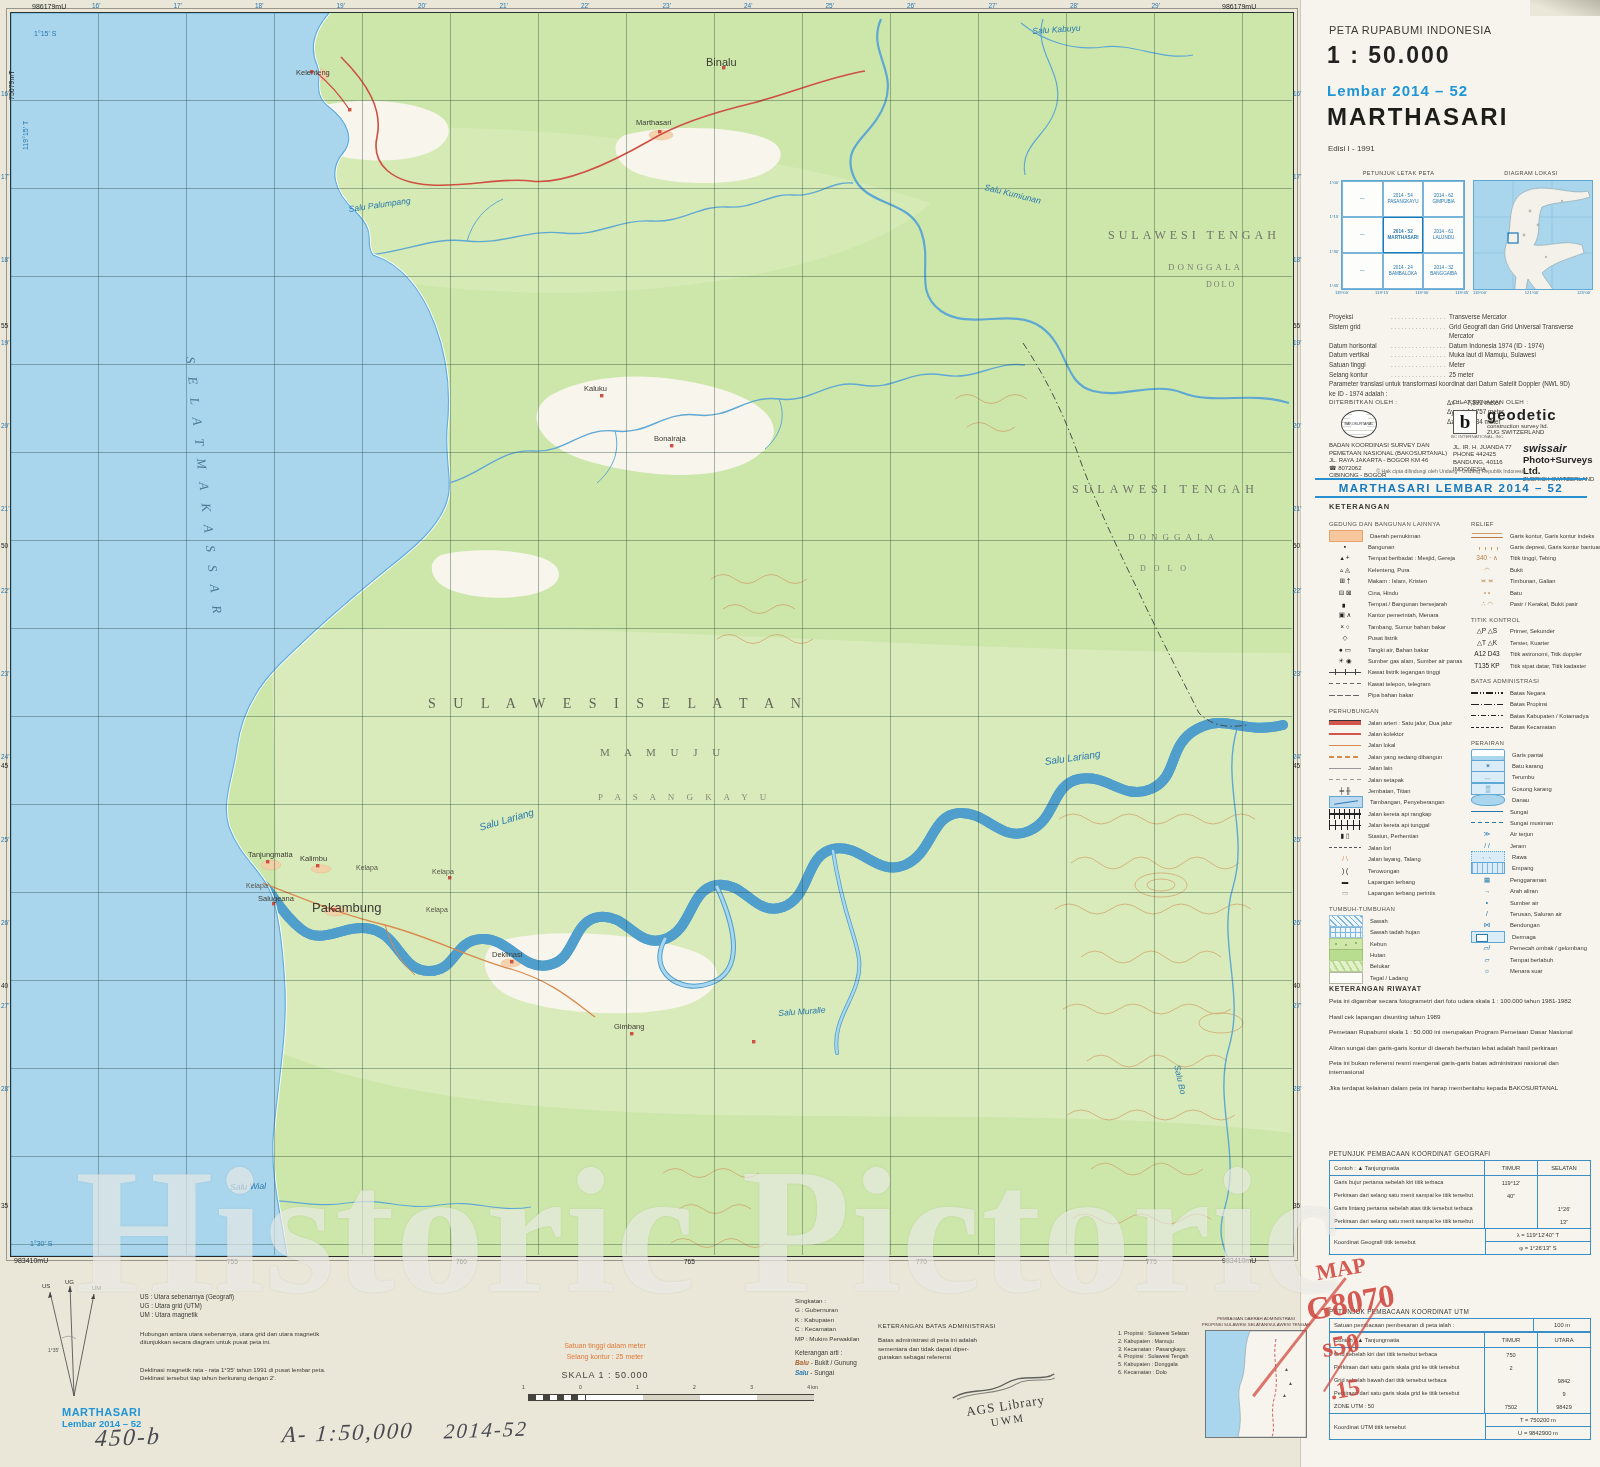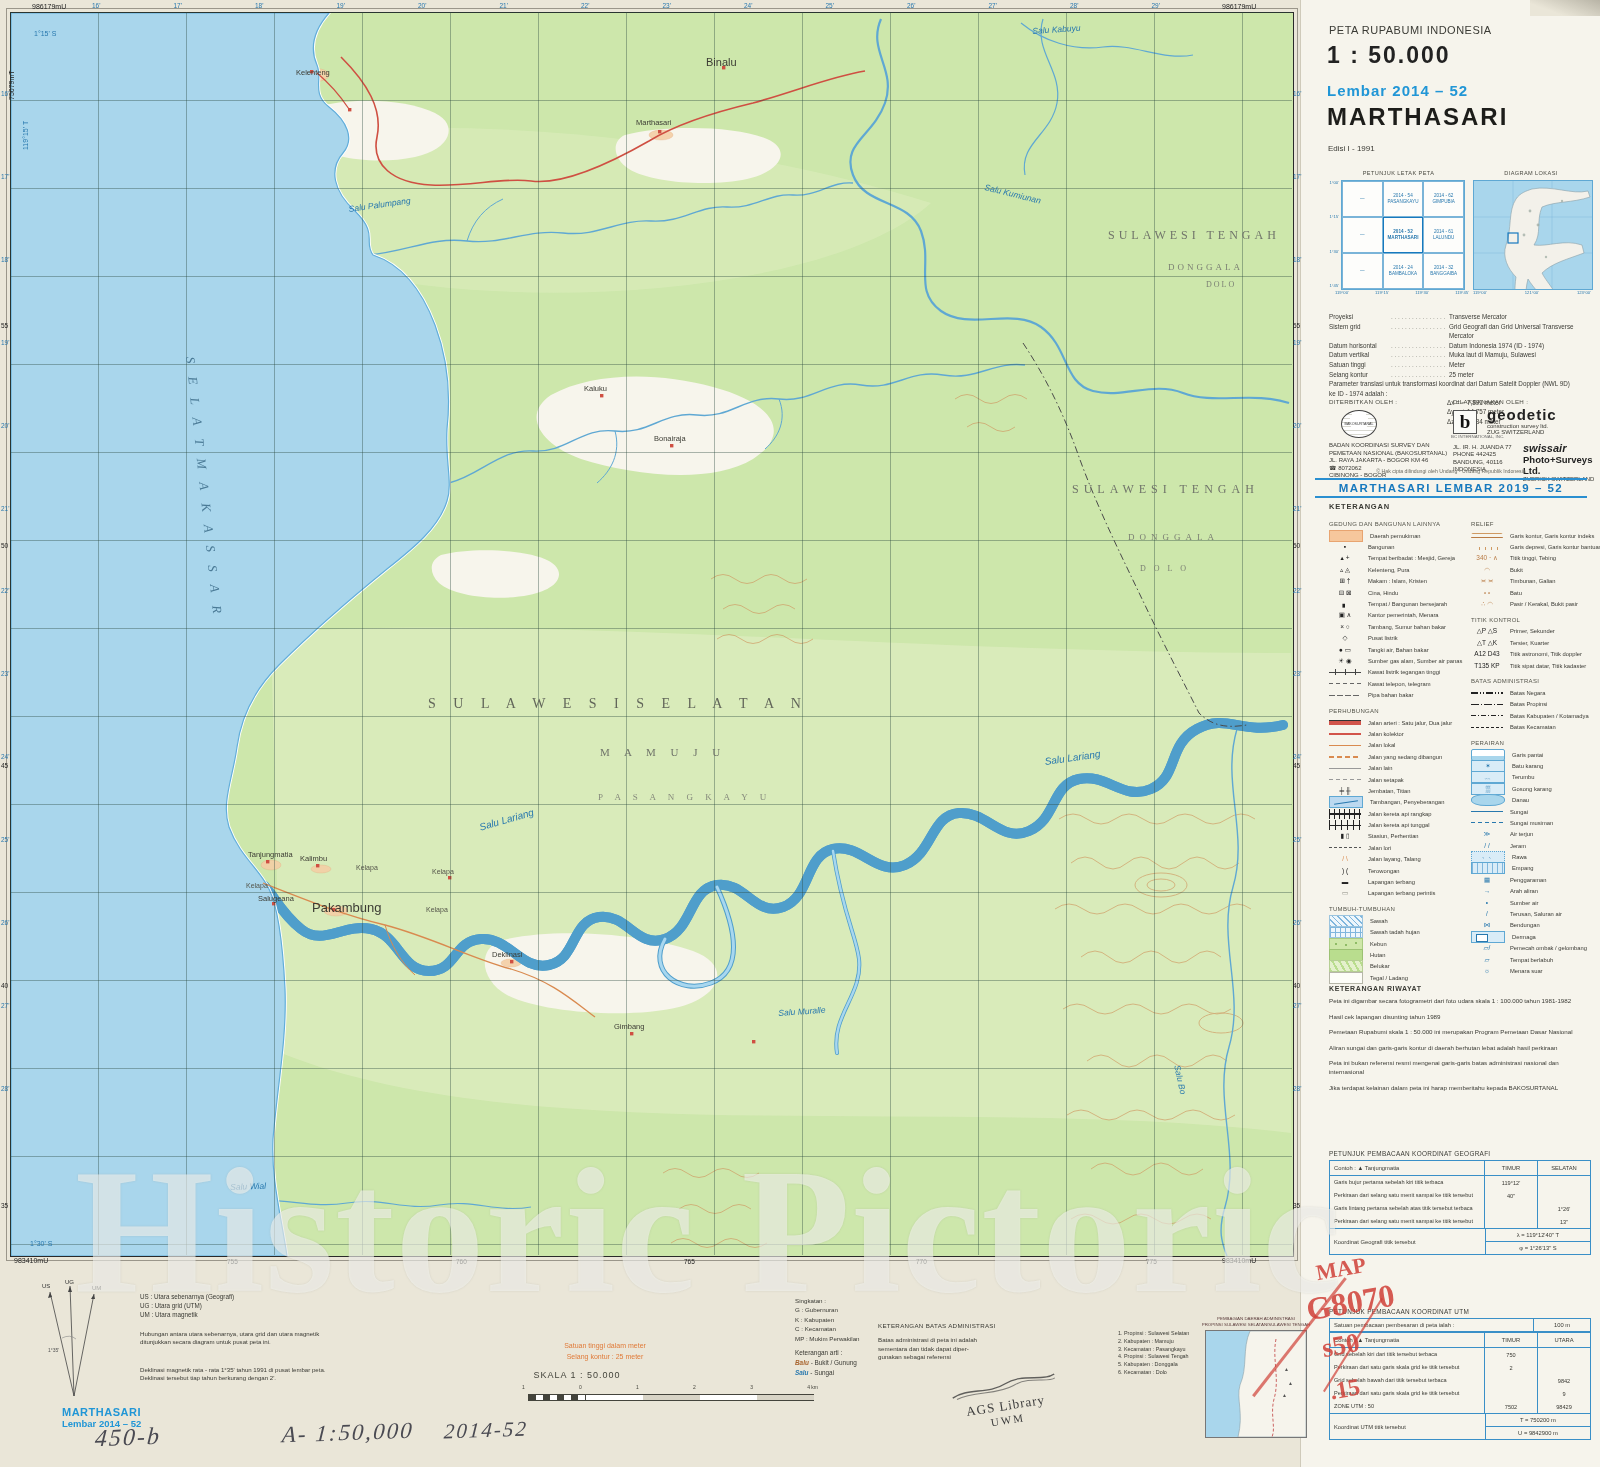--- a/index.html
+++ b/index.html
@@ -124,21 +124,21 @@
   .g-res .c0{flex:1;padding:6px 4px;display:flex;align-items:center;}
   .g-res .cv{flex:0 0 104px;border-left:1px solid #3a8fc7;display:flex;flex-direction:column;}
   .g-res .cv span{padding:3px 6px;border-bottom:1px solid #3a8fc7;text-align:center;}
   .g-res .cv span:last-child{border-bottom:none;}
   
   .footer-item{position:absolute;z-index:12;}
   .north-defs{left:140px;top:1292px;font-size:6.3px;line-height:9px;color:#3a3a34;}
   .north-note{left:140px;top:1330px;width:200px;font-size:6.1px;line-height:8.4px;color:#3a3a34;}
   .north-note2{left:140px;top:1366px;width:210px;font-size:6.1px;line-height:8.4px;color:#3a3a34;}
   .heights{left:500px;top:1340px;width:210px;text-align:center;font-size:7px;line-height:11px;color:#e07b3a;}
-  .skala{left:472px;top:1370px;width:210px;text-align:center;font-size:9px;letter-spacing:1px;color:#44443c;}
+  .skala{left:500px;top:1370px;width:210px;text-align:center;font-size:9px;letter-spacing:1px;color:#44443c;}
   .scalebar{left:528px;top:1394px;width:284px;height:5px;border:1px solid #44443c;background:
      repeating-linear-gradient(to right,#44443c 0 7px,#fff 7px 14px) 0 0/56px 100% no-repeat,
      linear-gradient(to right,#fff 56px,#fff 56px) ;}
   .scalebar:after{content:"";position:absolute;left:56px;top:0;width:228px;height:5px;background:repeating-linear-gradient(to right,#fff 0 57px,#d8d4c6 57px 114px);border-left:1px solid #44443c;}
   .scalebar-labels{left:522px;top:1384px;width:296px;display:flex;justify-content:space-between;font-size:5px;color:#44443c;}
   .singkatan{left:795px;top:1296px;font-size:6.2px;line-height:9.4px;color:#3a3a34;}
   .arti{left:795px;top:1348px;font-size:6.4px;line-height:10px;color:#3a3a34;}
   .arti .w{font-style:italic;font-weight:bold;}
   .batas{left:878px;top:1322px;width:150px;font-size:6.2px;line-height:8.8px;color:#3a3a34;}
   .batas .t{letter-spacing:.3px;margin-bottom:5px;}
@@ -517,21 +517,21 @@
         <div>BANDUNG, 40116</div>
         <div>INDONESIA</div>
       </div>
     <div class="abs" style="left:222px;top:442px;" id="swissair-block">
         <div class="swissair-name">swissair</div>
         <div class="photosurveys">Photo+Surveys Ltd.</div>
         <div class="pub">ZUERICH     SWITZERLAND</div>
       </div>
     <div class="abs copyright">© Hak cipta dilindungi oleh Undang - Undang Republik Indonesia</div>
 
-    <div class="abs band">MARTHASARI      LEMBAR  2019 – 52</div>
+    <div class="abs band">MARTHASARI      LEMBAR  2014 – 52</div>
     <div class="abs lg-title">KETERANGAN</div>
     <div class="lg-col lg-col0" id="legend-col-0">
         <div class="lg-sec-title">GEDUNG DAN BANGUNAN LAINNYA</div>
         <div class="lg-row">
           <span class="sw sw-fill-orange"></span>
           <span class="lb">Daerah pemukiman</span>
         </div>
         <div class="lg-row">
           <span class="sw sw-glyph">▪</span>
           <span class="lb">Bangunan</span>

